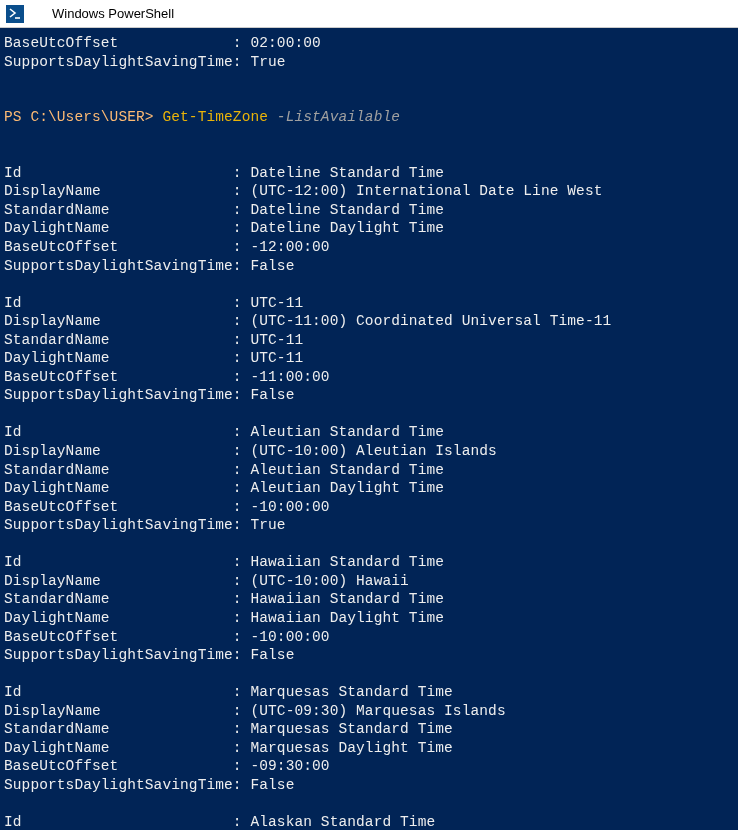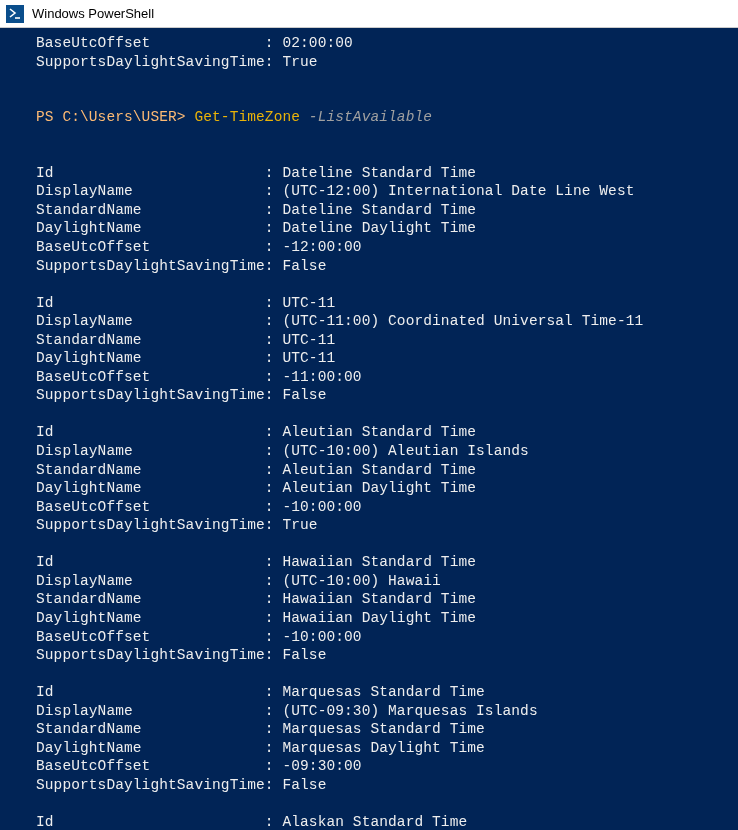--- a/index.html
+++ b/index.html
@@ -14,20 +14,21 @@
     .titlebar {
       background: #ffffff;
       height: 28px;
       display: flex;
       align-items: center;
       padding: 0 6px;
       border-bottom: 1px solid #ccc;
       font-family: 'Segoe UI', Tahoma, sans-serif;
       font-size: 13px;
       color: #000;
+      gap: 20px;
     }
     .titlebar .icon-box {
       width: 18px;
       height: 18px;
       background: #0a4e8c;
       display: flex;
       align-items: center;
       justify-content: center;
       margin-right: 8px;
     }
@@ -35,21 +36,21 @@
     .terminal {
       background: #012456;
       color: #eeeeee;
       padding: 6px 4px 4px 4px;
       line-height: 1.28;
       white-space: pre;
       font-family: Consolas, 'Courier New', monospace;
       font-size: 14.5px;
       letter-spacing: 0.1px;
     }
-    .row { white-space: pre; margin-left: 32px; }
+    .row { white-space: pre; }
     .prompt { color: #fdba74; }
     .cmd { color: #eab308; }
     .param { color: #a0a0a0; font-style: italic; }
     .blank { height: 1.28em; }
   </style>
 </head>
 <body>
 
 <div class="titlebar">
   <span class="icon-box">

